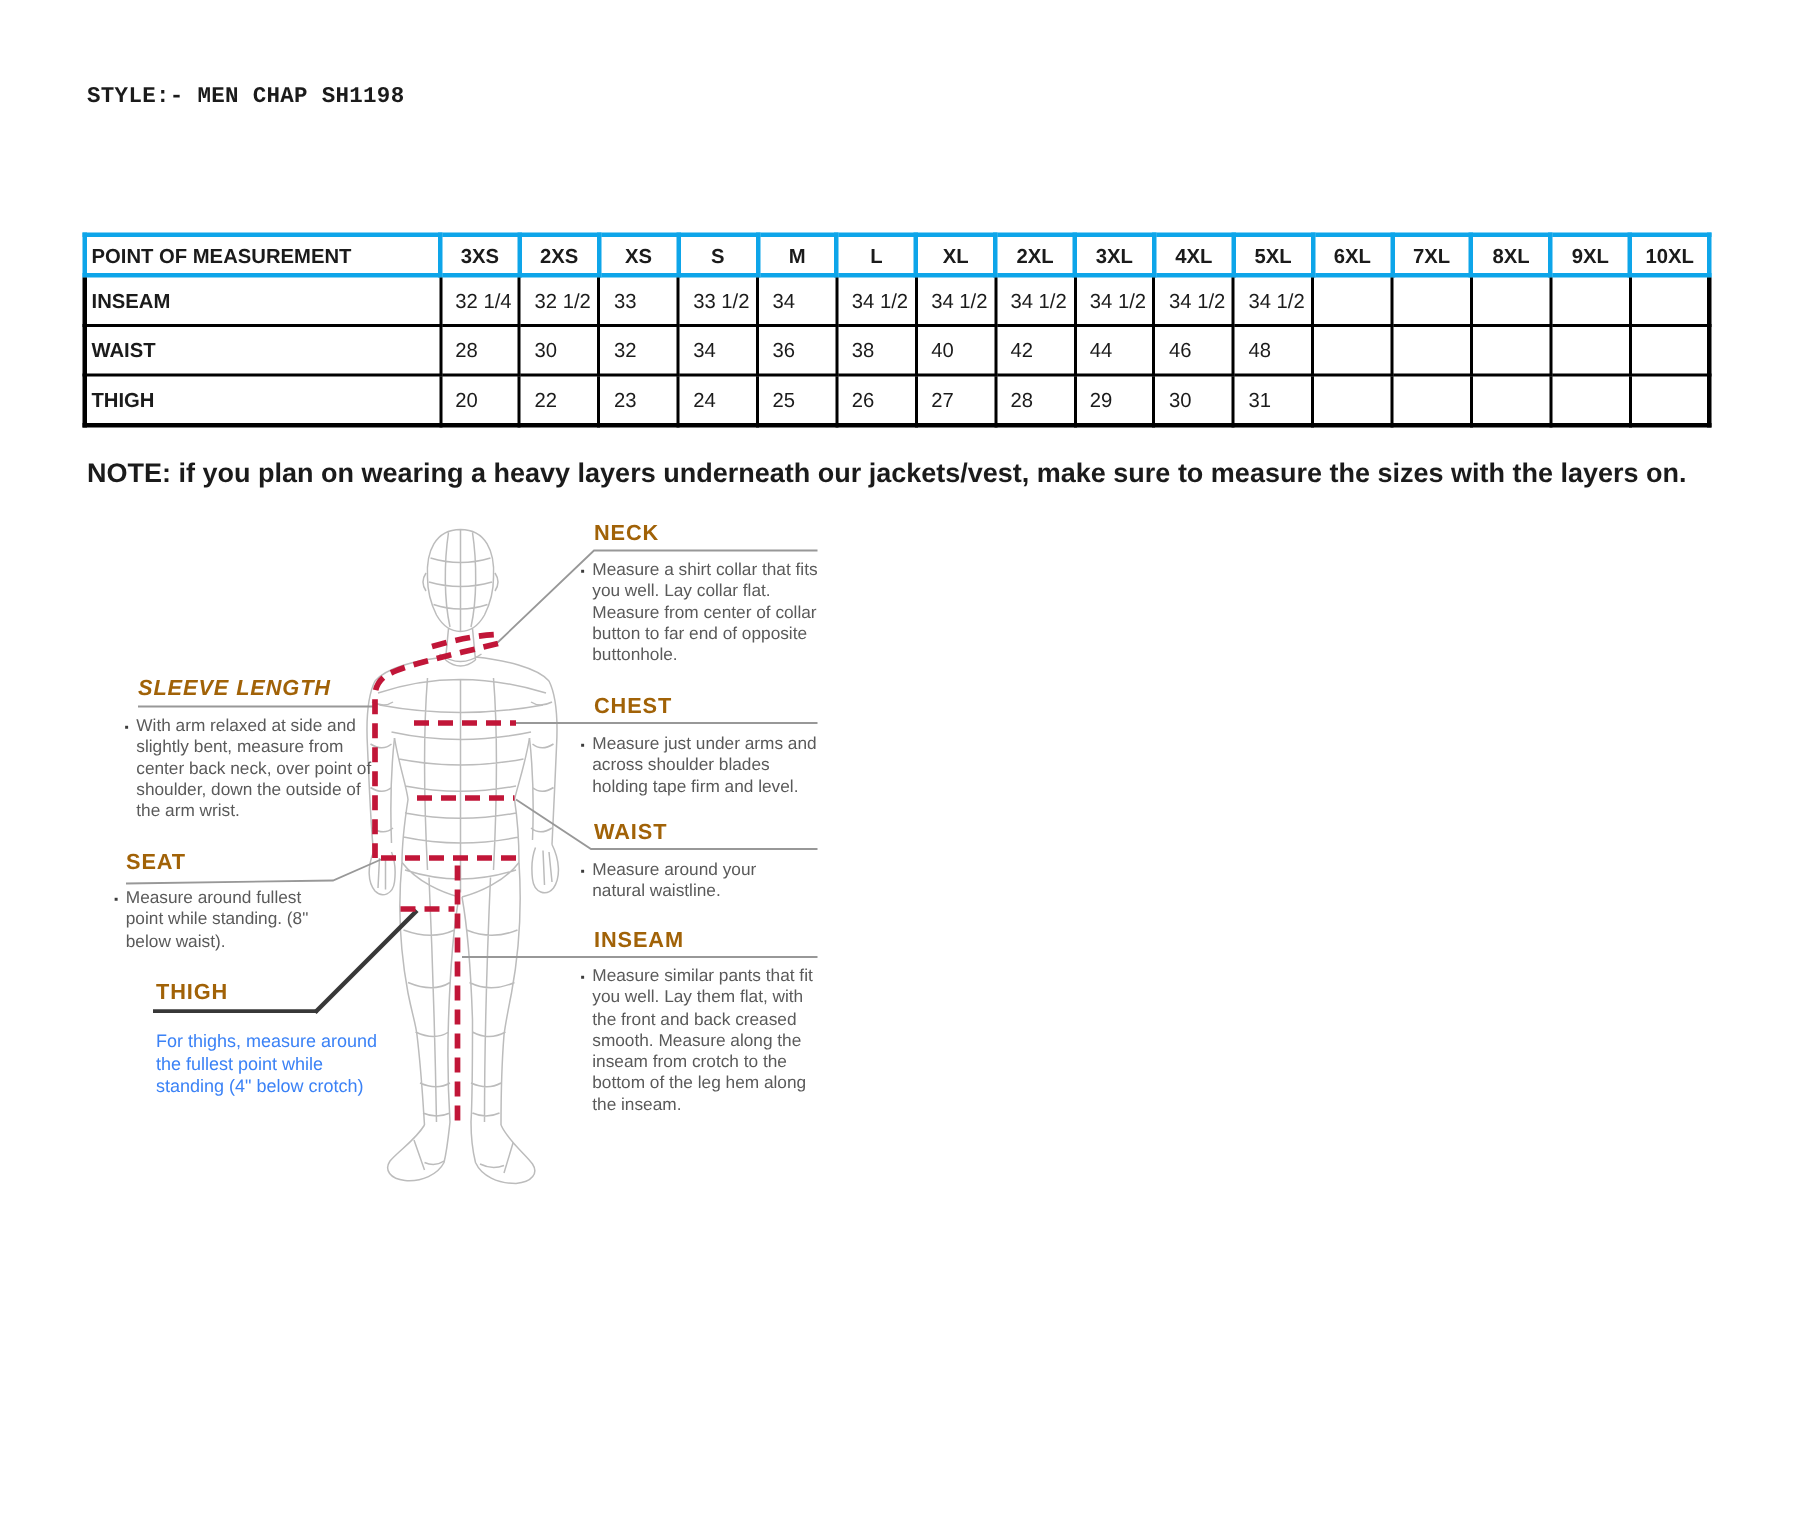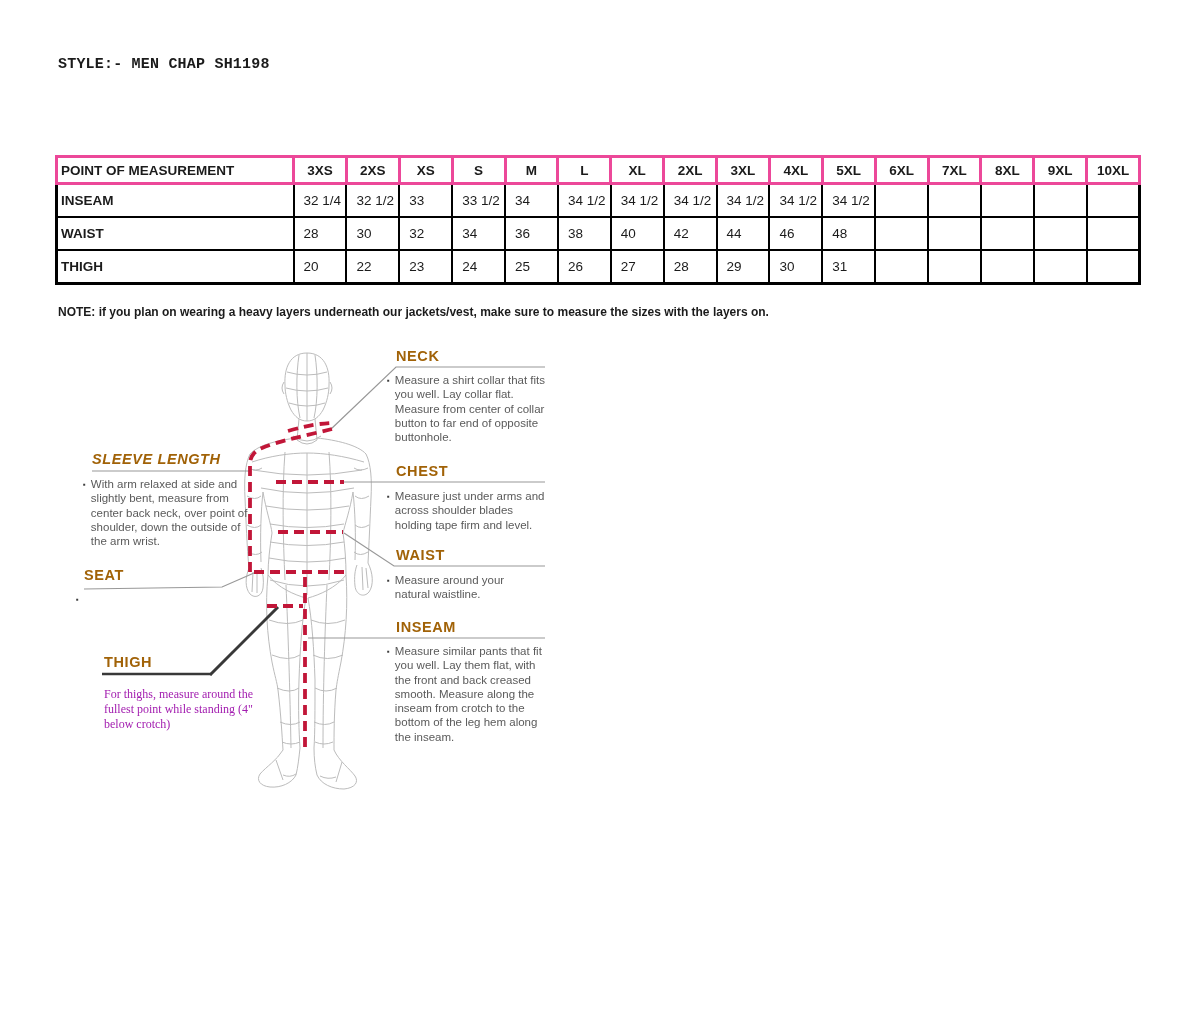--- a/index.html
+++ b/index.html
@@ -1,37 +1,37 @@
 <!DOCTYPE html>
 <html><head>
 <meta charset="utf-8">
 <style>
   html,body{margin:0;padding:0;background:#fff;}
   .page{position:relative;width:1200px;height:1026px;background:#ffffff;overflow:hidden;
         font-family:"Liberation Sans",sans-serif;color:#1b1b1b;}
   .title{position:absolute;left:58px;top:56px;font-size:15px;font-weight:bold;letter-spacing:.2px;font-family:Liberation Mono, monospace;}
-  .note{position:absolute;left:58px;top:305px;font-size:12px;font-weight:bold;}
+  .note{position:absolute;left:58px;top:305px;font-size:18px;font-weight:bold;}
 
   table.size-table{position:absolute;left:55px;top:155px;border-collapse:collapse;
         table-layout:fixed;width:1086px;border:3px solid #000;}
-  table.size-table th{border:3px solid #ec4899;font-size:13.5px;font-weight:bold;height:22px;
+  table.size-table th{border:3px solid #0ea5e9;font-size:13.5px;font-weight:bold;height:22px;
         text-align:center;padding:1px 2px;}
   table.size-table th.col-label{text-align:left;padding-left:3px;width:229px;}
   table.size-table td{border:2px solid #000;font-size:13.5px;font-weight:normal;height:29px;
         text-align:left;padding:1px 2px 1px 9px;vertical-align:middle;}
   table.size-table td.row-label{font-weight:bold;padding-left:3px;}
 
   .diag-svg{position:absolute;left:0;top:330px;}
 
   .mlabel{position:absolute;}
   .mhead{font-size:14.5px;font-weight:bold;color:#a16207;letter-spacing:.6px;white-space:nowrap;}
   .mbody{display:flex;align-items:flex-start;font-size:11.5px;line-height:14.3px;color:#5a5a5a;}
   .bullet{flex:0 0 auto;font-size:8px;line-height:14px;margin:1px 5px 0 0;color:#3c3c3c;}
   .mtext{display:block;}
-  .thigh-body{font-size:12px;line-height:15.2px;color:#a21caf;font-family:Liberation Serif, serif;}
+  .thigh-body{font-size:12px;line-height:15.2px;color:#3b82f6;}
 </style>
 </head>
 <body>
 
 <div class="page">
 
   <div class="title">STYLE:- MEN CHAP SH1198</div>
 
   <table class="size-table">
     <thead>
@@ -198,20 +198,21 @@
       <span class="mtext" style="width:158px;">With arm relaxed at side and slightly bent, measure from center back neck, over point of shoulder, down the outside of the arm wrist.</span>
       </div>
   </div>
 
   <div class="mlabel" style="left:84px;top:567px;">
     <div class="mhead">SEAT</div>
   </div>
   <div class="mlabel" style="left:76px;top:592px;width:150px;">
     <div class="mbody">
         <span class="bullet">▪</span>
+      <span class="mtext" style="width:128px;">Measure around fullest point while standing. (8" below waist).</span>
       </div>
   </div>
 
   <div class="mlabel" style="left:104px;top:654px;">
     <div class="mhead">THIGH</div>
   </div>
   <div class="mlabel thigh-body" style="left:104px;top:687px;width:152px;">
     <span class="mtext">For thighs, measure around the fullest point while standing (4" below crotch)</span>
   </div>
 

